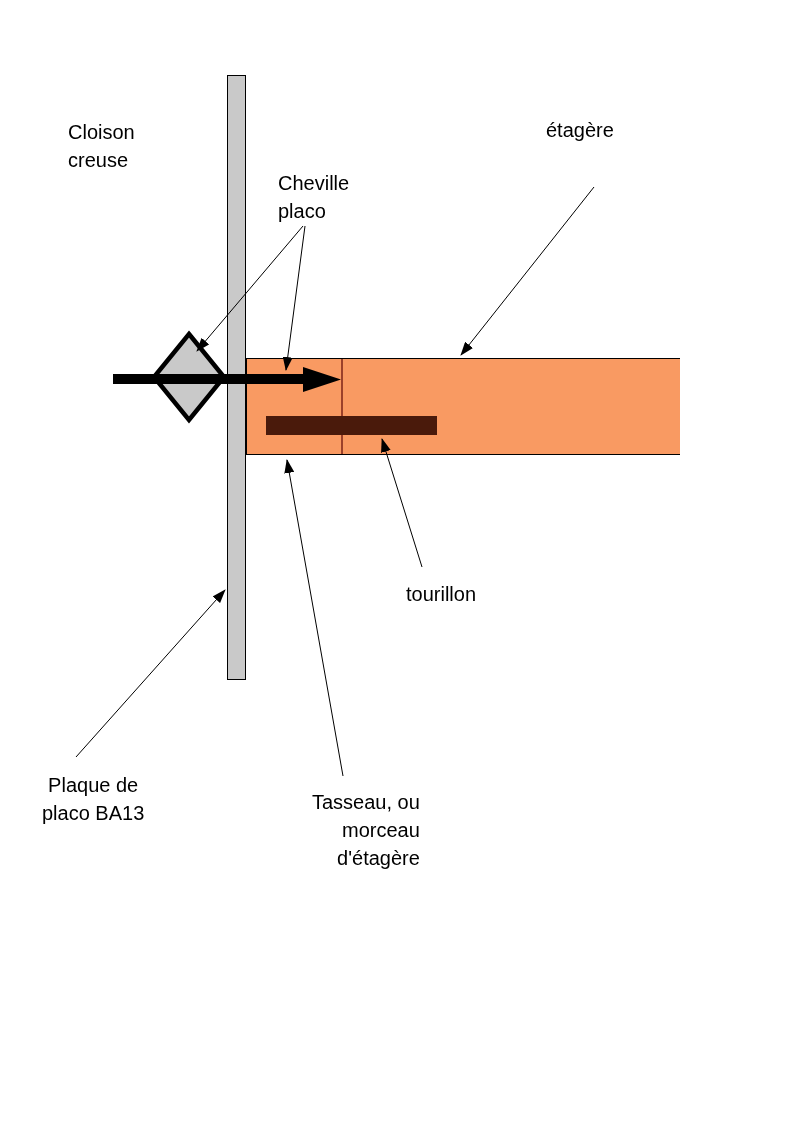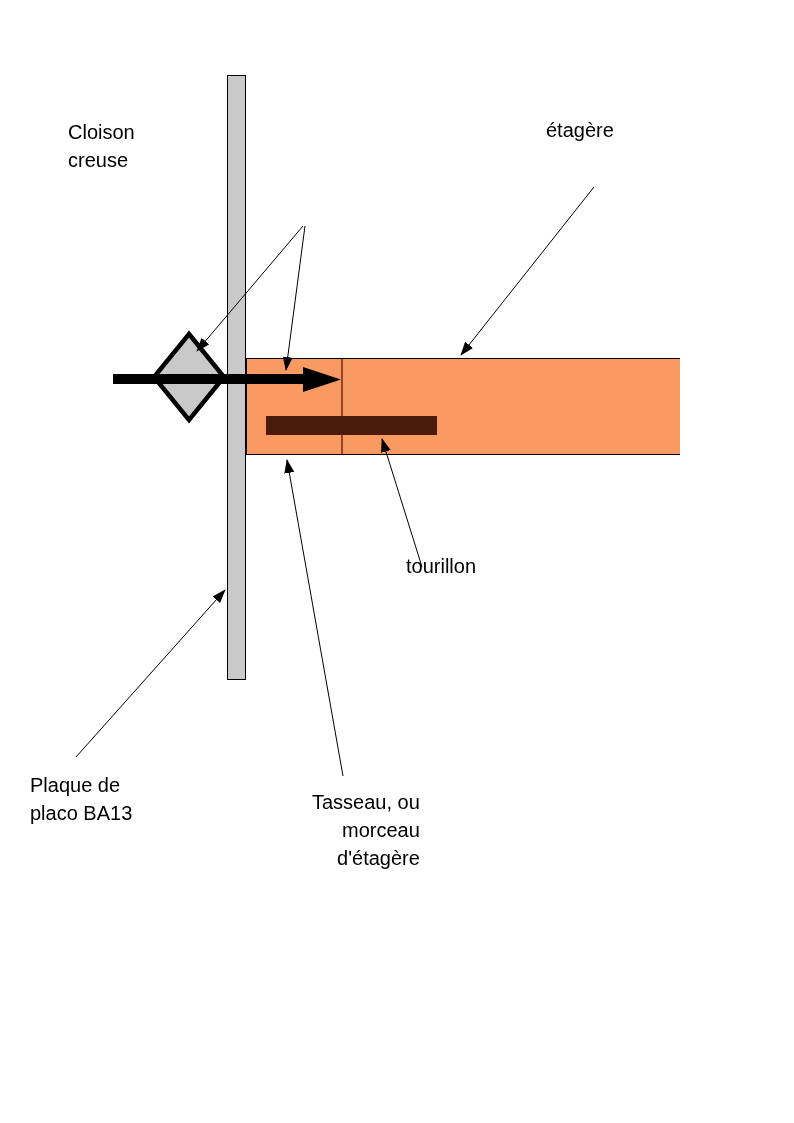--- a/index.html
+++ b/index.html
@@ -26,22 +26,22 @@
     position: absolute;
     color: #000000;
     font-size: 20px;
     line-height: 28px;
     white-space: pre-line;
     text-align: left;
   }
   .label-cloison  { left: 68px;  top: 118px; }
   .label-cheville { left: 278px; top: 169px; }
   .label-etagere  { left: 546px; top: 116px; }
-  .label-tourillon{ left: 406px; top: 552px; }
-  .label-plaque   { left: 30px;  top: 771px; }
+  .label-tourillon{ left: 406px; top: 580px; }
+  .label-plaque   { left: 42px;  top: 771px; text-align: center; }
   .label-tasseau  { left: 312px; top: 788px; text-align: right; }
 </style>
 </head>
 <body>
 
 <div id="diagram-canvas">
 
   <svg id="shapes-svg" viewBox="0 0 794 1123" xmlns="http://www.w3.org/2000/svg">
     <defs>
       <marker id="ah" markerUnits="userSpaceOnUse" markerWidth="14" markerHeight="10" refX="13" refY="5" orient="auto">
@@ -70,20 +70,22 @@
     <line x1="422" y1="567" x2="382" y2="439" stroke-width="1" marker-end="url(#ah)" stroke="#000000"></line>
 
     <line x1="343" y1="776" x2="287" y2="460" stroke-width="1" marker-end="url(#ah)" stroke="#000000"></line>
 
     <line x1="76" y1="757" x2="225" y2="590" stroke-width="1" marker-end="url(#ah)" stroke="#000000"></line>
   </svg>
 
   <div class="label label-cloison">Cloison
 creuse</div>
 
+  <div class="label label-cheville">Cheville
+placo</div>
 
   <div class="label label-etagere">étagère</div>
 
   <div class="label label-tourillon">tourillon</div>
 
   <div class="label label-plaque">Plaque de
 placo BA13</div>
 
   <div class="label label-tasseau">Tasseau, ou
 morceau

